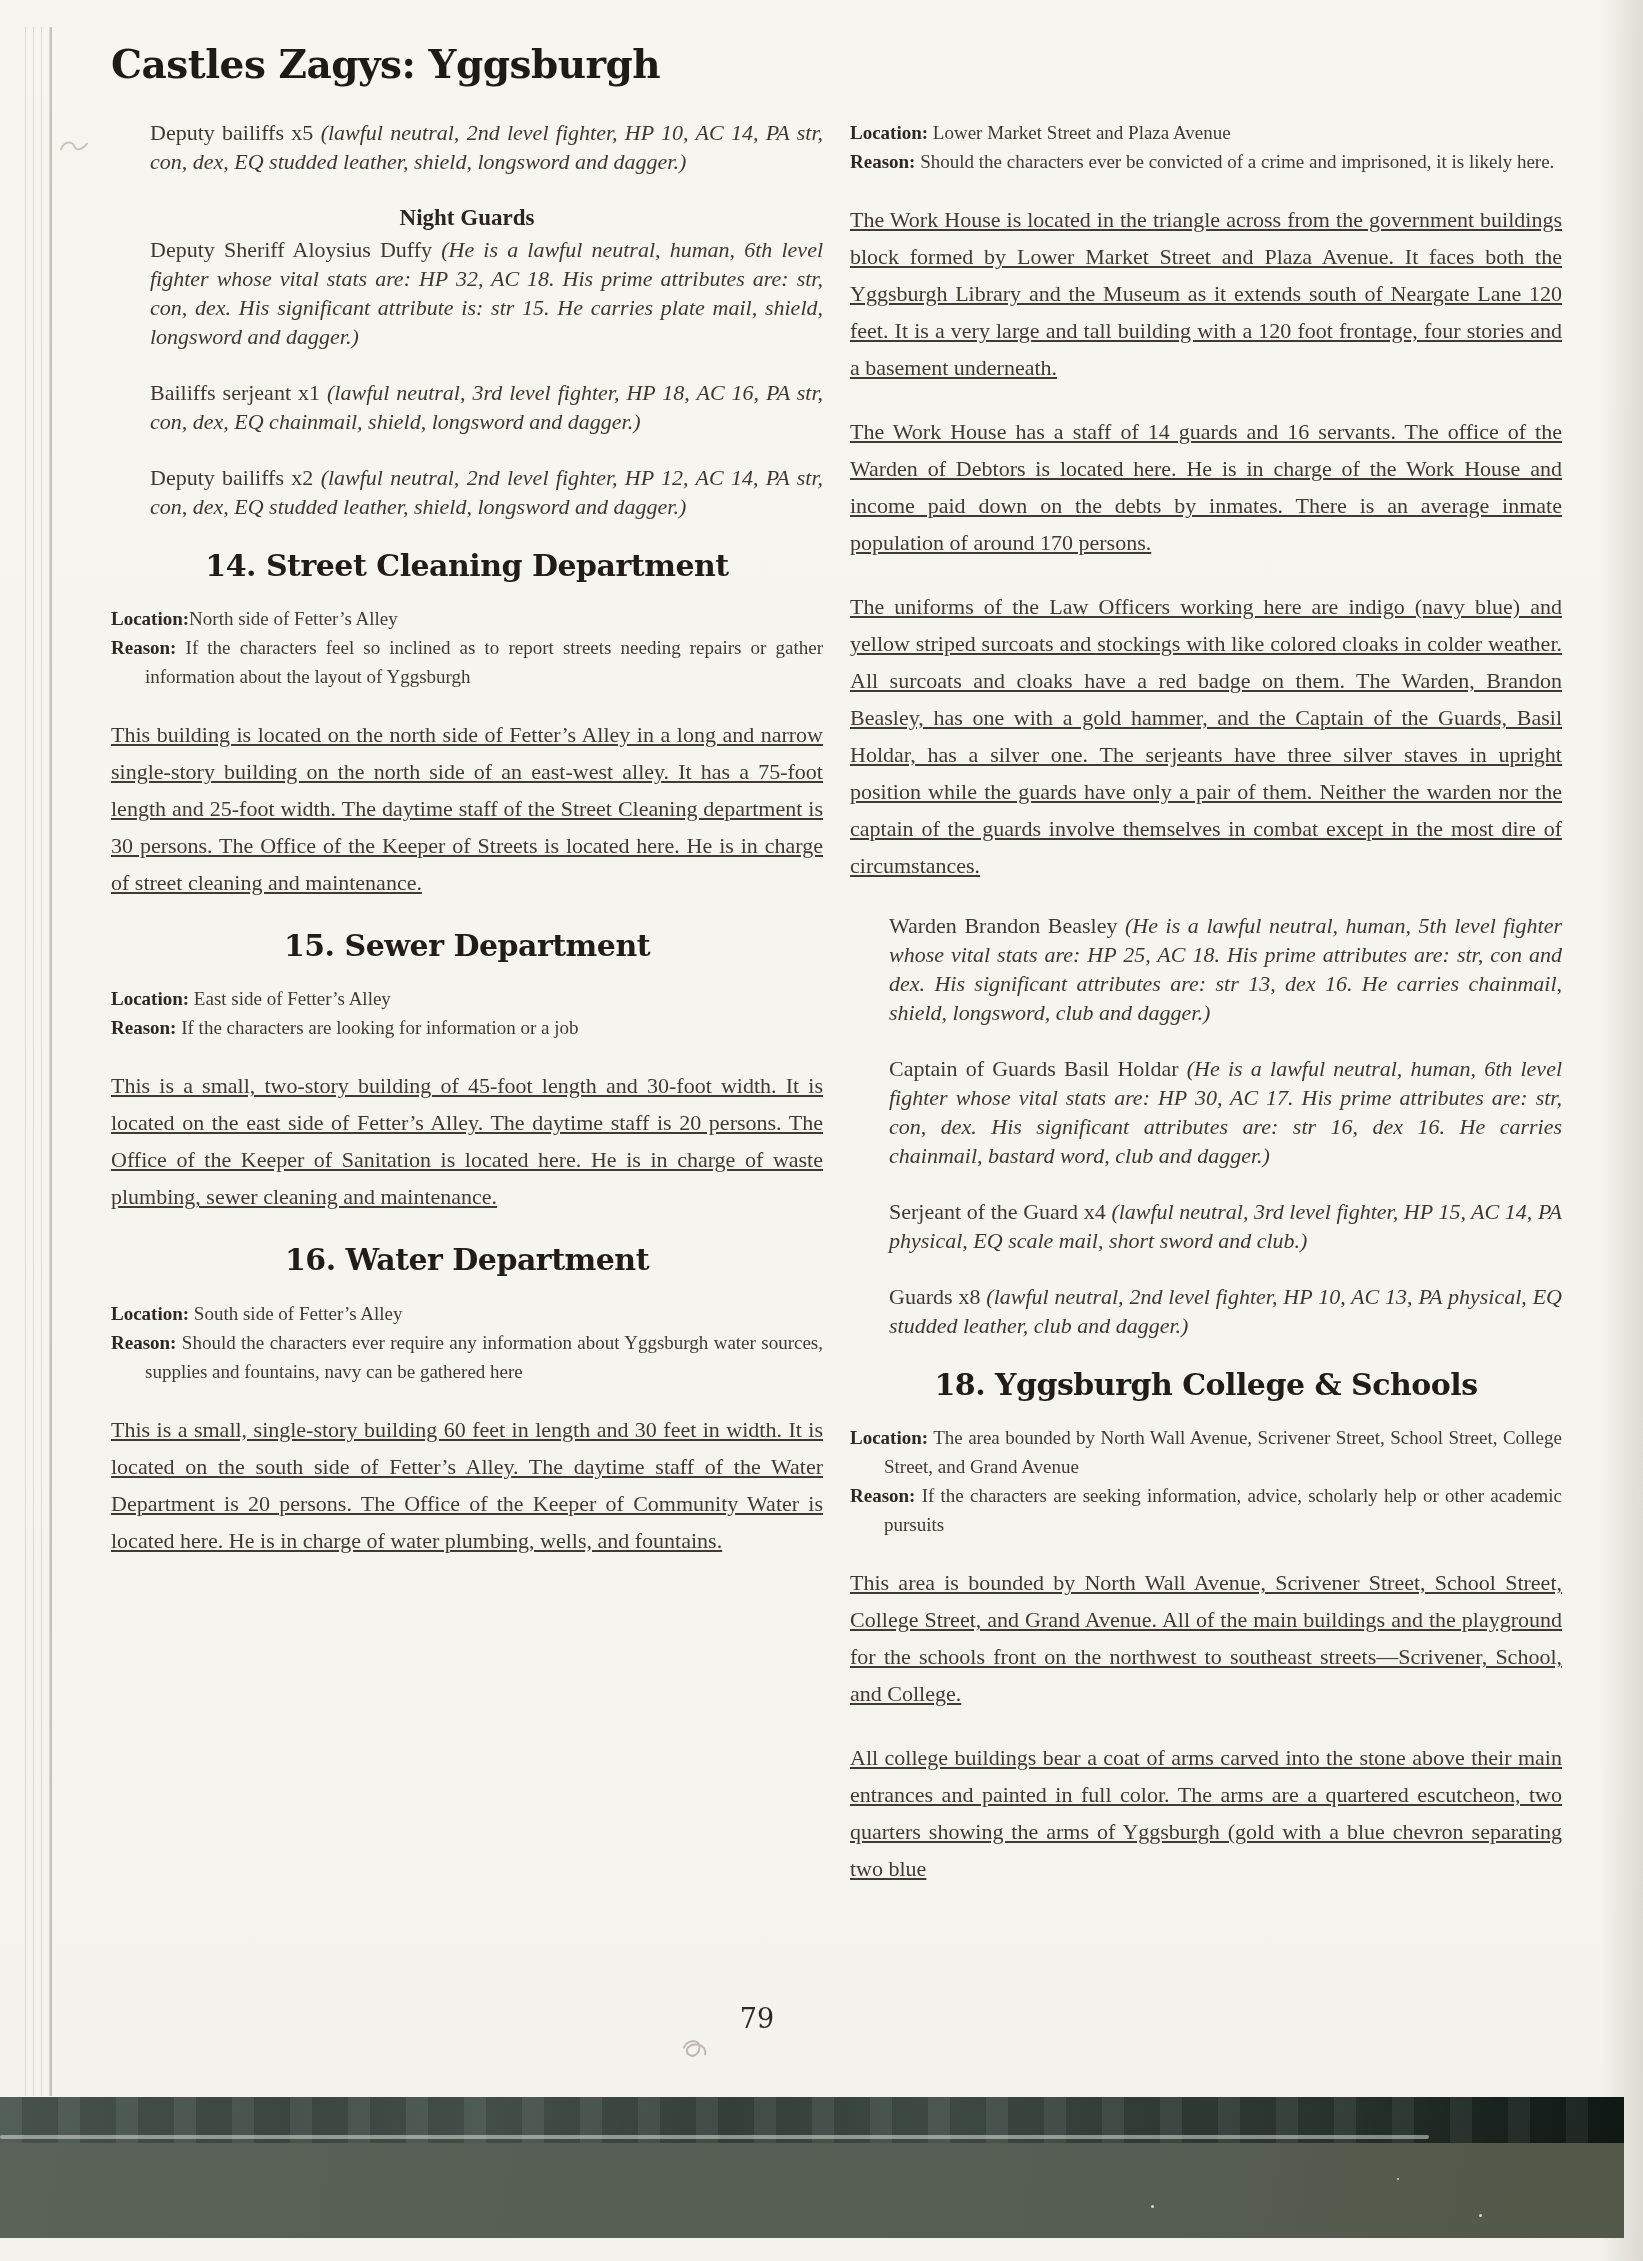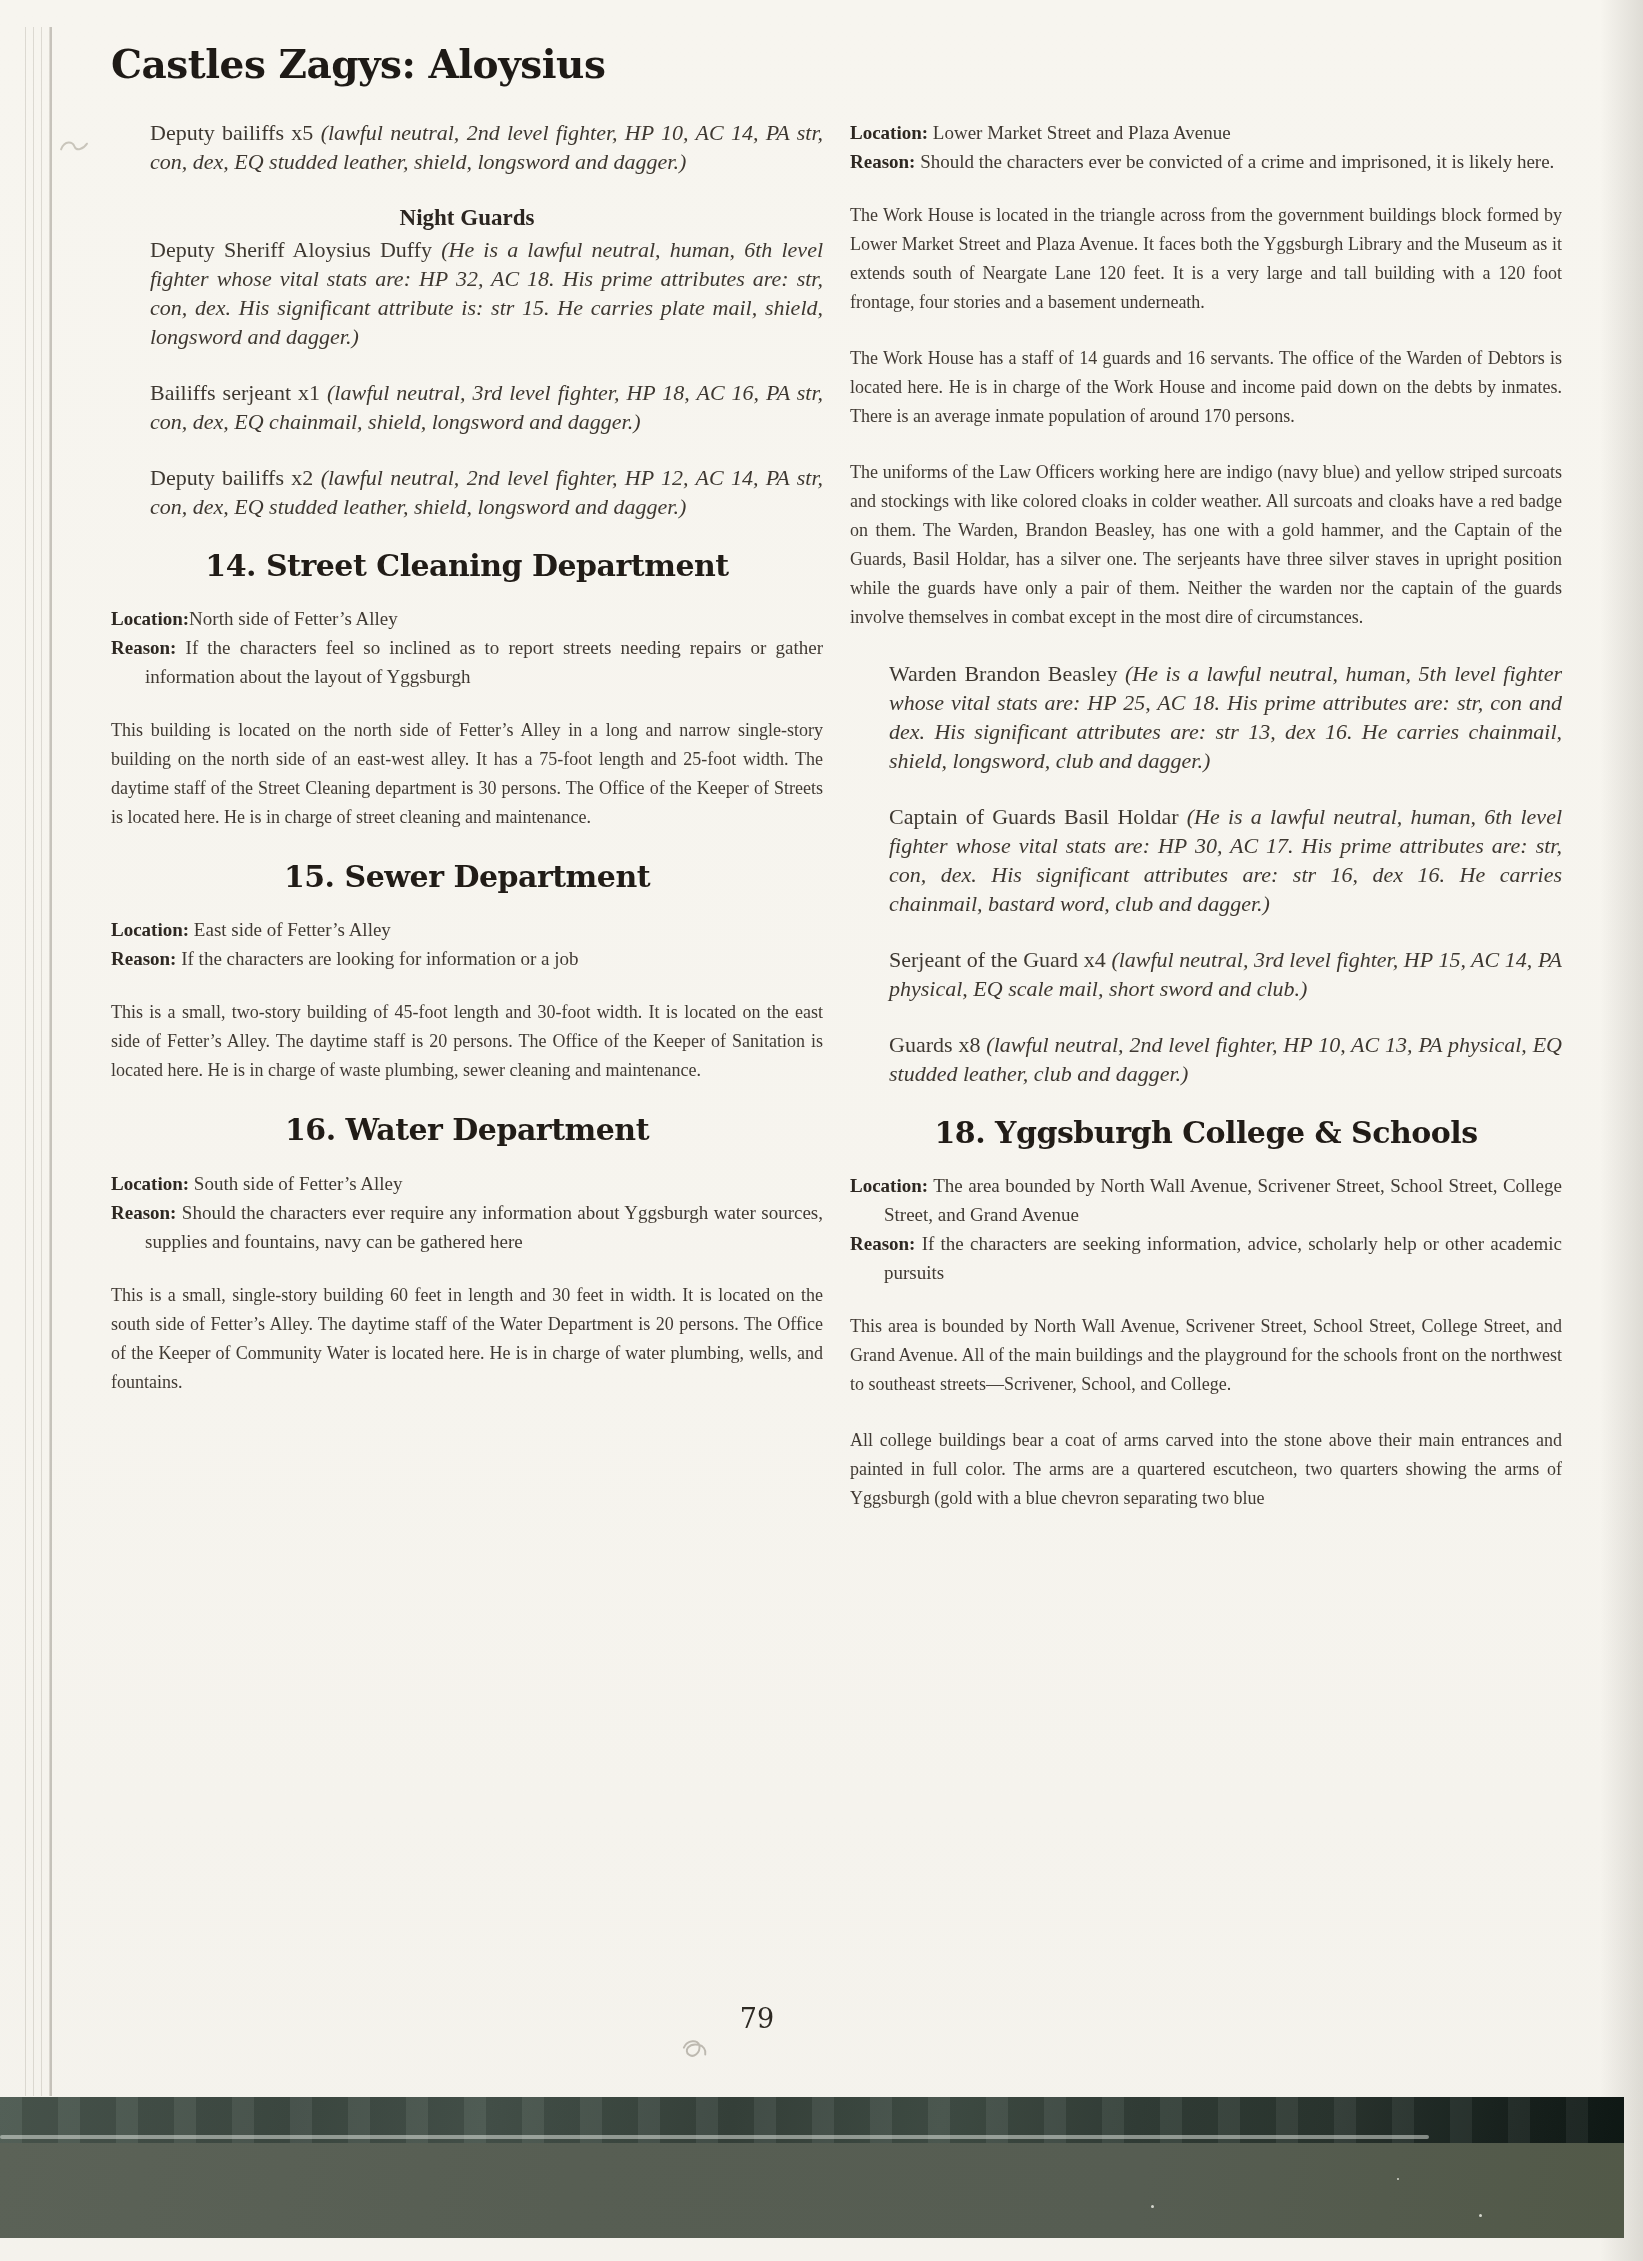--- a/index.html
+++ b/index.html
@@ -35,22 +35,22 @@
     font-family:"DejaVu Serif","Liberation Serif",serif;
     font-weight:bold; font-size:39px; letter-spacing:-0.5px; color:#1e1a16;
   }
 
   .col { position:absolute; top:118px; width:712px; }
   .col-left  { left:111px;  }
   .col-right { left:850px; }
 
   p { margin:0; }
   .body-par {
-    font-size:18px; line-height:29px; text-align:justify;
-    margin-bottom:27px; color:#413a33;
+    font-size:22px; line-height:37px; text-align:justify;
+    margin-bottom:27px; color:#413a33;text-decoration:underline;
   }
   .stat-par {
     font-size:22px; line-height:29px; text-align:justify;
     padding-left:39px; margin-bottom:27px; color:#3e3831;
   }
   .stat-italic { font-style:italic; }
   .sub-heading {
     font-size:23px; font-weight:bold; text-align:center; color:#2b2520;
     margin-bottom:2.9px; line-height:29px;
   }
@@ -96,21 +96,21 @@
 </style>
 </head>
 <body>
 
 <div class="page">
 
   <div class="edge-lines"></div>
   <div class="edge-line-strong"></div>
   <div class="edge-right"></div>
 
-  <div class="page-title">Castles Zagys: Aloysius</div>
+  <div class="page-title">Castles Zagys: Yggsburgh</div>
 
   <div class="squiggle" style="left:58px; top:135px;">
     <svg width="34" height="24" viewBox="0 0 70 50">
       <path d="M6,30 C14,10 30,14 34,24 C38,34 52,30 60,18" fill="none" stroke="#c9c5bb" stroke-width="4" stroke-linecap="round"></path>
     </svg>
   </div>
 
   <div class="col col-left">
 
     <p class="stat-par">

